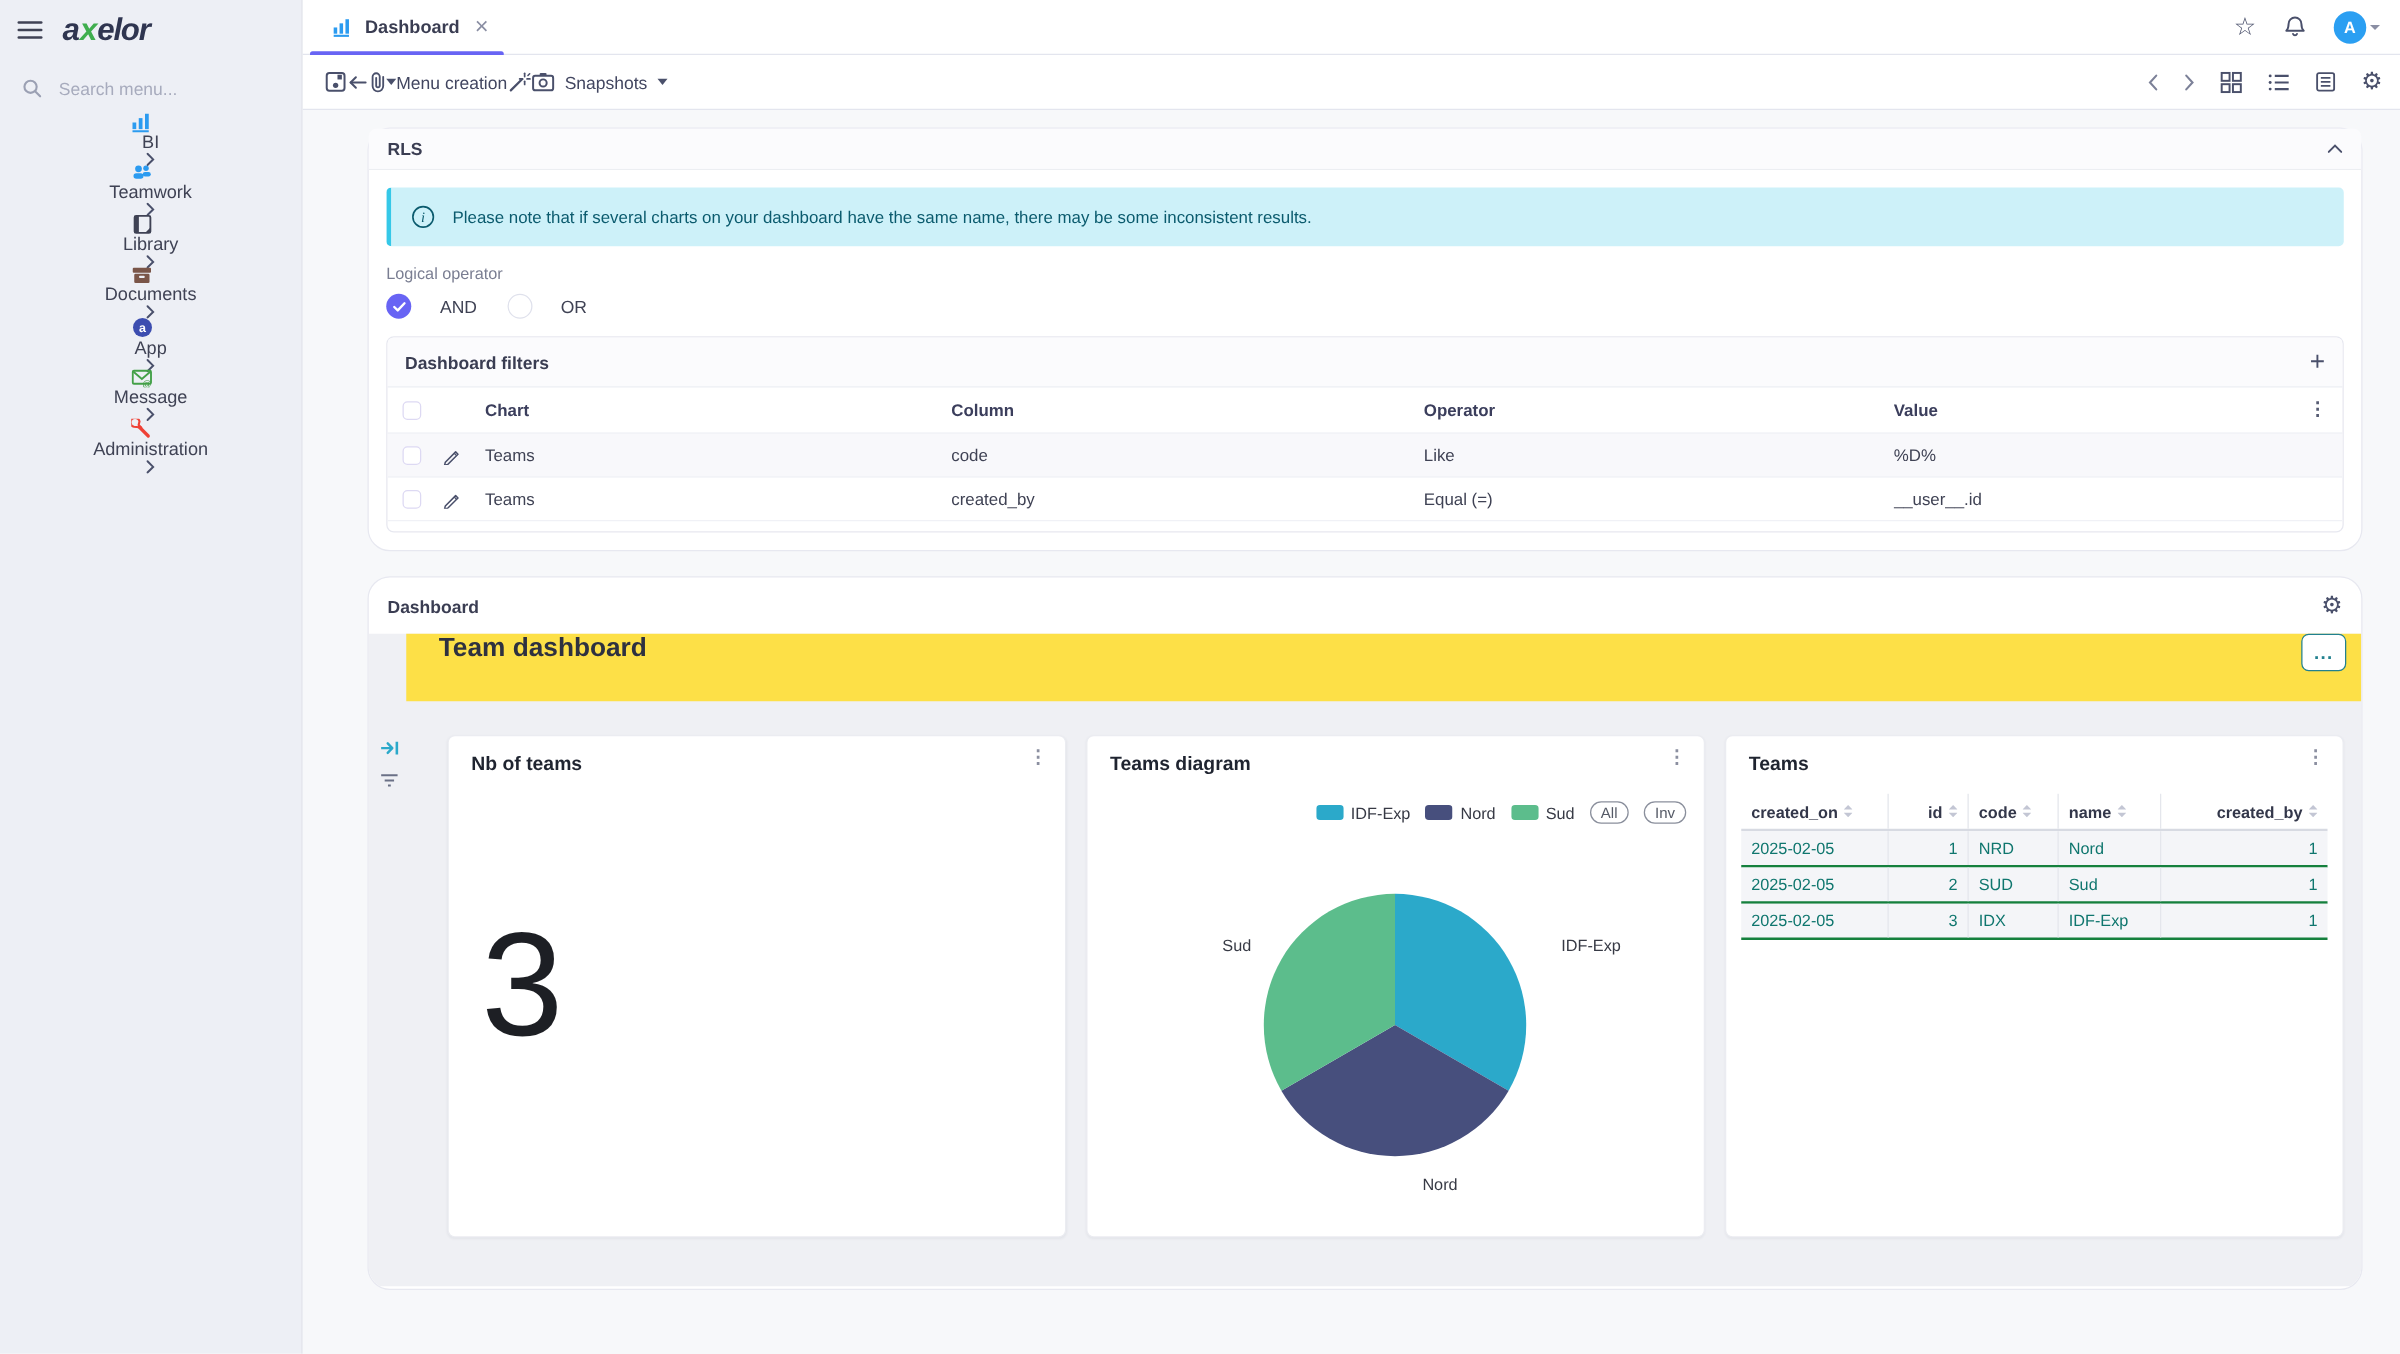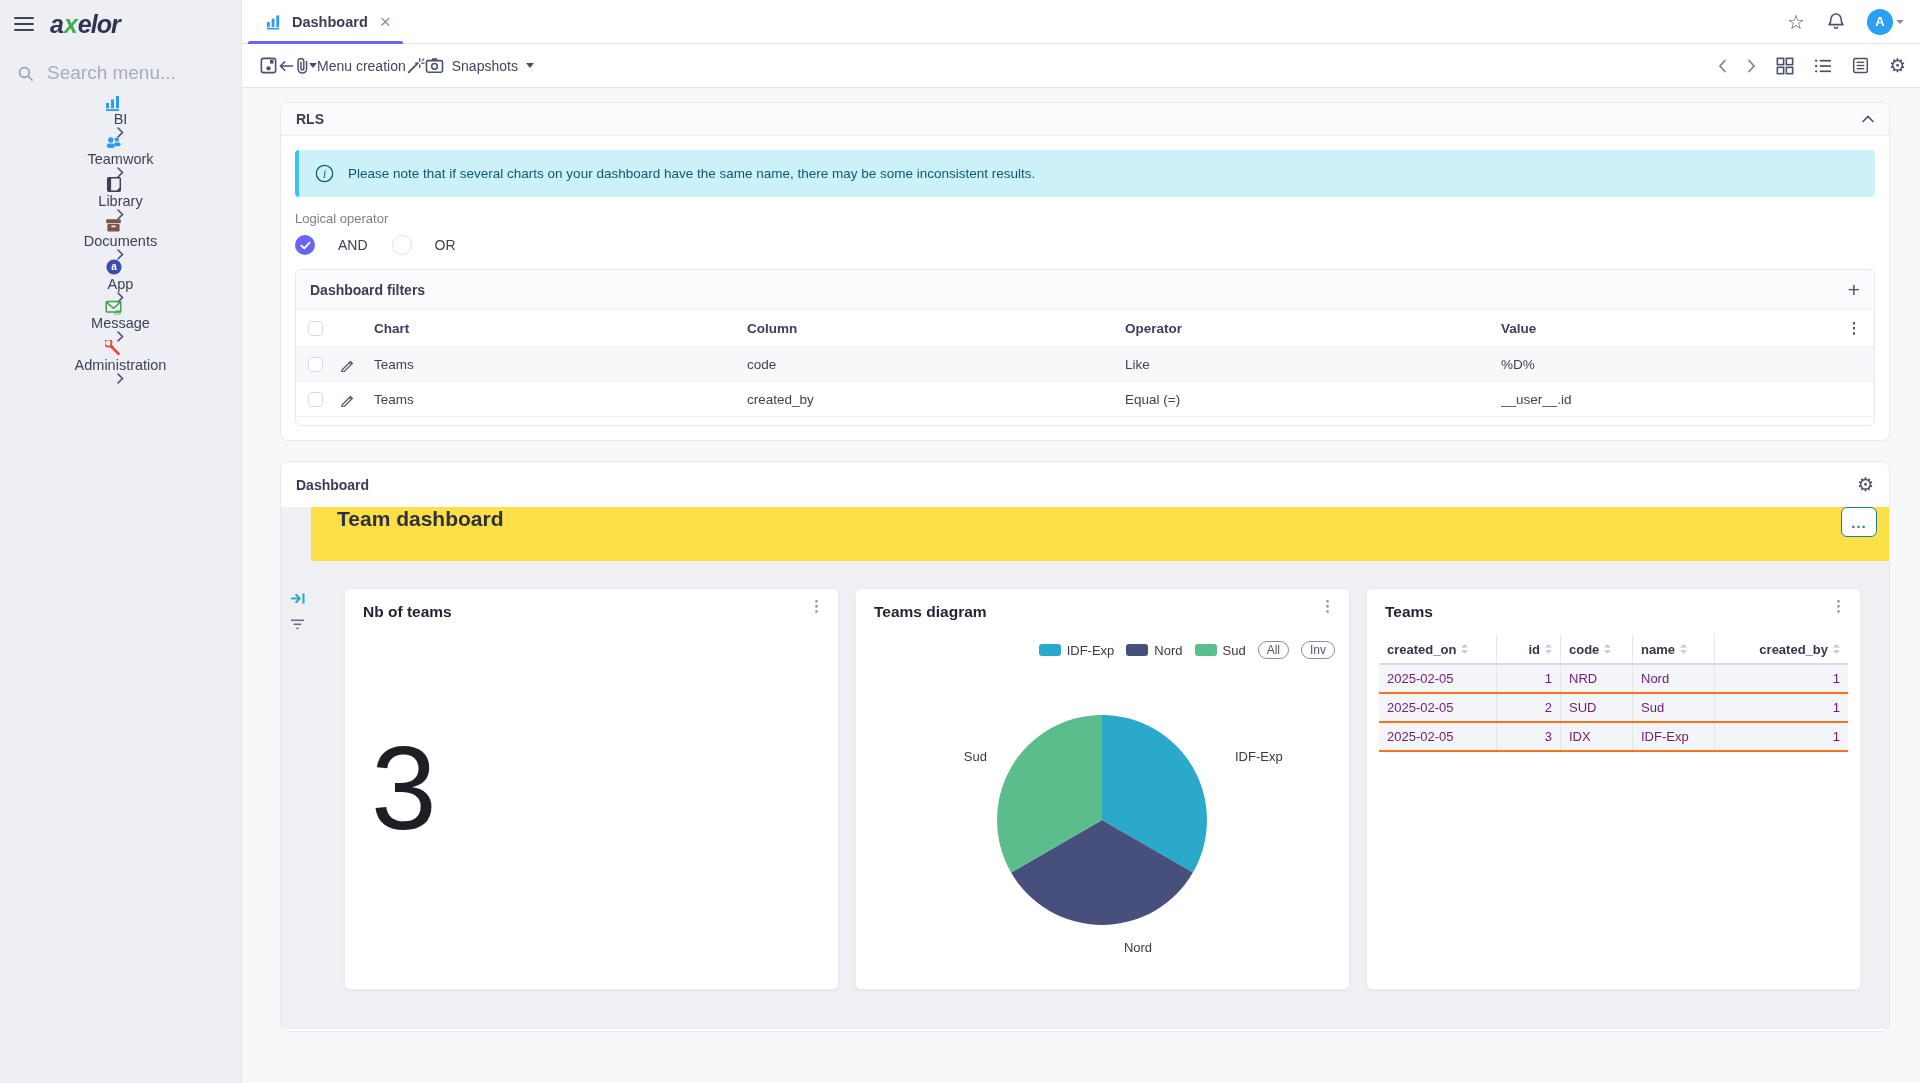--- a/index.html
+++ b/index.html
@@ -8,21 +8,21 @@
   .app { position:relative; width:1920px; height:1083px; overflow:hidden; }
 
   
   .sidebar { position:absolute; left:0; top:0; width:242px; height:1083px; background:#edeff5; border-right:1px solid #e3e5ec; z-index:5; }
   .side-top { display:flex; align-items:center; height:48px; padding:0 14px; gap:16px; }
   .hamburger { width:20px; cursor:pointer; display:flex; flex-direction:column; gap:4px; }
   .hamburger span { display:block; height:2px; background:#3f4254; border-radius:1px; }
   .logo { font-size:25px; font-style:italic; font-weight:600; color:#2f3550; letter-spacing:-1px; }
   .logo .lx { color:#3fae4e; padding:0 1px; }
   .search-row { display:flex; align-items:center; gap:13px; padding:14px 16px 10px 17px; color:#a7abbd; }
-  .search-row input { border:none; background:transparent; outline:none; font-size:19px; color:#3f4254; width:160px; font-family:inherit; }
+  .search-row input { border:none; background:transparent; outline:none; font-size:14px; color:#3f4254; width:160px; font-family:inherit; }
   .search-row input::placeholder { color:#a7abbd; }
   .menu-item { display:flex; align-items:center; height:41px; padding:0 16px; cursor:pointer;flex-direction:column; }
   .menu-item .mi-icon { width:20px; height:18px; display:flex; align-items:center; justify-content:center; margin-right:14px; }
   .menu-item .mi-label { flex:1; font-size:14.5px; color:#3f4254; }
   .menu-item .mi-chev { color:#4a506b; }
 
   
   .tabbar { position:absolute; left:242px; top:0; width:1678px; height:44px; background:#fff; border-bottom:1px solid #e3e5ee; display:flex; align-items:center; }
   .tab { position:relative; height:44px; display:flex; align-items:center; gap:10px; padding:0 16px 0 24px; cursor:pointer; }
   .tab::after { content:""; position:absolute; left:6px; right:6px; bottom:0; height:3px; background:#6864f4; border-radius:2px 2px 0 0; }
@@ -40,21 +40,21 @@
   .tb-left { display:flex; align-items:center; }
   .tb-text-btn { font-size:14px; color:#424660; background:none; border:none; cursor:pointer; font-family:inherit; }
   .tb-group { display:flex; align-items:center; gap:8px; cursor:pointer; color:#424660; }
   .caret-down { width:0; height:0; border-left:4.5px solid transparent; border-right:4.5px solid transparent; border-top:5px solid #4a506b; }
   .tb-right { margin-left:auto; display:flex; align-items:center; gap:20px; }
   .gear-glyph { font-size:19px; color:#4a506b; line-height:1; }
 
   
   .content { position:absolute; left:242px; top:88px; width:1678px; height:995px; background:#f7f8fa; }
 
-  .panel { background:#fff; border:1px solid #e7e8f0; border-radius:8px; margin:0 30px 0 38px; }
+  .panel { background:#fff; border:1px solid #e7e8f0; border-radius:18px; margin:0 30px 0 52px; }
   .panel-rls { margin-top:14px; }
   .panel-head { display:flex; align-items:center; justify-content:space-between; padding:8px 15px; background:#fbfbfd; border-bottom:1px solid #eceef2; border-radius:6px 6px 0 0; }
   .panel-title { font-weight:bold; font-size:14px; color:#3a3d52; }
   .rls-body { padding:14px; }
 
   .alert-info { display:flex; align-items:center; gap:14px; background:#cdf1f9; border-left:4px solid #35c8e8; border-radius:4px; padding:14px 16px; color:#0b5b6e; font-size:13.5px; }
 
   .field-label { margin-top:14px; font-size:13px; color:#7a7e92; }
   .radio-row { display:flex; align-items:center; gap:24px; margin-top:9px; }
   .radio-opt { display:flex; align-items:center; gap:23px; cursor:pointer; }
@@ -96,21 +96,21 @@
   .legend-item { display:flex; align-items:center; gap:6px; font-size:13px; color:#373a45; }
   .legend-pill { border:1.5px solid #8a8f9c; border-radius:11px; padding:1px 8px; font-size:12px; color:#555a66; background:#fff; cursor:pointer; font-family:inherit; }
   .pie-svg { position:absolute; left:0; top:80px; }
 
   .teams-table { position:absolute; left:12px; right:12px; top:46px; font-size:13px; }
   .t-grid { display:grid; grid-template-columns:118px 64px 72px 82px 1fr; }
   .t-head { border-bottom:2px solid #d7dae2; }
   .t-head .t-cell { font-weight:bold; color:#33374a; display:flex; align-items:center; gap:5px; height:28px; }
   .t-cell { padding:0 8px; display:flex; align-items:center; height:27px; border-right:1px solid #e4e6ec; overflow:hidden; white-space:nowrap; }
   .t-cell:last-child { border-right:none; }
-  .t-row { background:#f4f5f8; border-bottom:2px solid #f97316; color:#701a75; }
+  .t-row { background:#f4f5f8; border-bottom:2px solid #15803d; color:#0f766e; }
   .t-right { justify-content:flex-end; }
   .t-head .t-right { justify-content:flex-end; }
   svg { display:block; }
 </style>
 </head>
 <body>
 
 <div class="app">
 
   <div class="sidebar">

